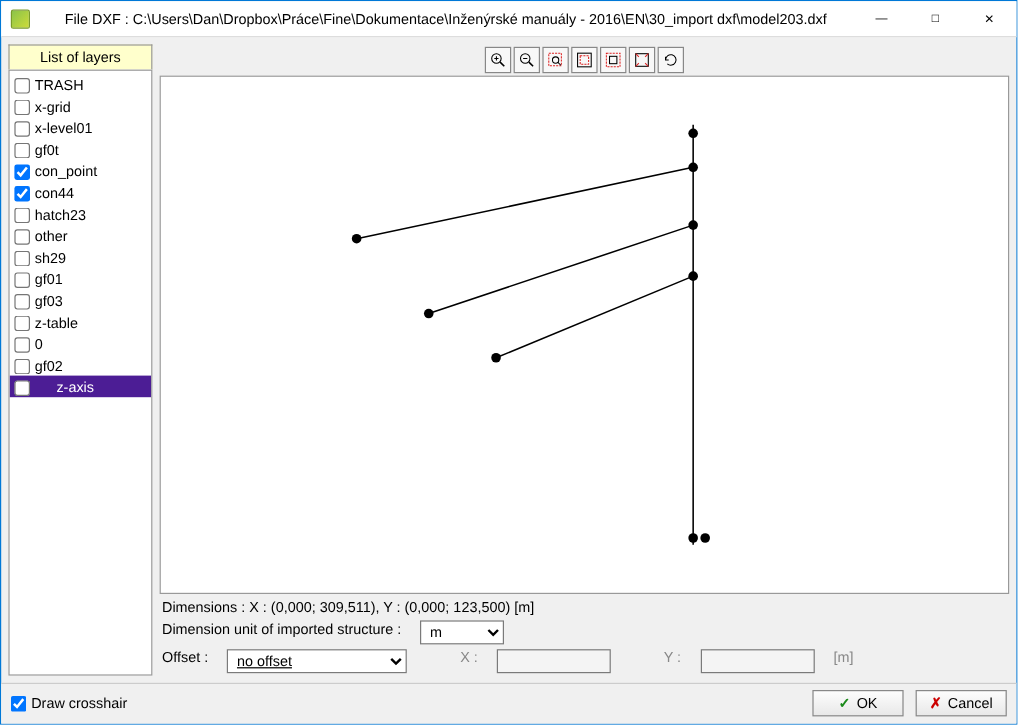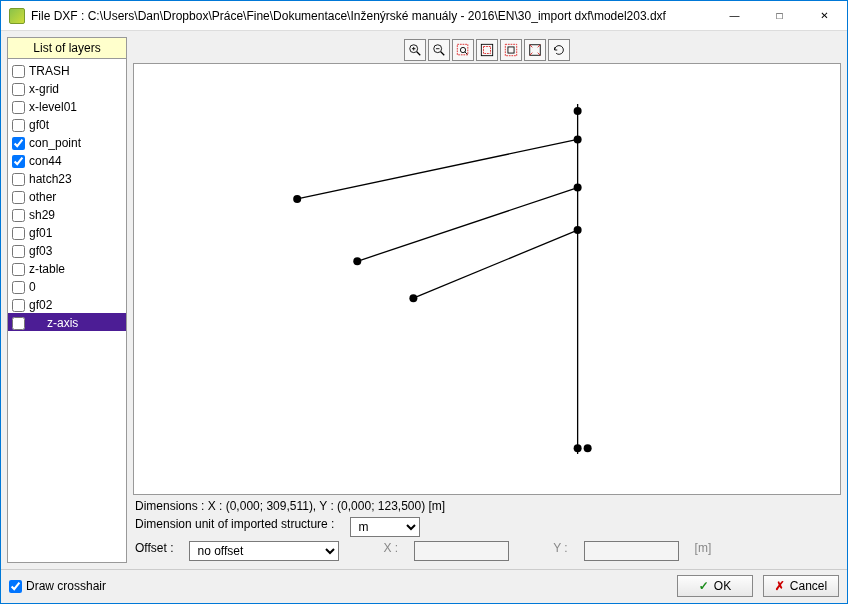--- a/index.html
+++ b/index.html
@@ -18,20 +18,21 @@
     flex-direction: column;
     position: relative;
     background: #f0f0f0;
   }
   .titlebar {
     height: 30px;
     background: #fff;
     display: flex;
     align-items: center;
     border-bottom: 1px solid #ddd;
+    text-align: center;
   }
   .titlebar .app-icon {
     width: 16px; height: 16px;
     margin: 0 6px 0 8px;
     background: linear-gradient(135deg,#8bc34a,#cddc39);
     border: 1px solid #7a9b2a;
     border-radius: 2px;
   }
   .titlebar .title {
     flex: 1;
@@ -130,21 +131,21 @@
   }
   .form-row label { white-space: nowrap; }
   .form-row select, .form-row input[type=text] {
     border: 1px solid #7a7a7a;
     font-size: 12px;
     height: 20px;
     padding: 1px 3px;
     background: #fff;
   }
   .form-row select { width: 70px; }
-  .form-row.offset select { width: 150px; }
+  .form-row.offset select { width: 150px; text-decoration: underline; }
   .form-row input.coord {
     width: 95px;
     color: #aaa;
     background: #f4f4f4;
   }
   .form-row .dim-label { color: #888; }
   .form-row .unit { color: #888; }
   .footer {
     border-top: 1px solid #ccc;
     padding: 5px 8px 6px 8px;

